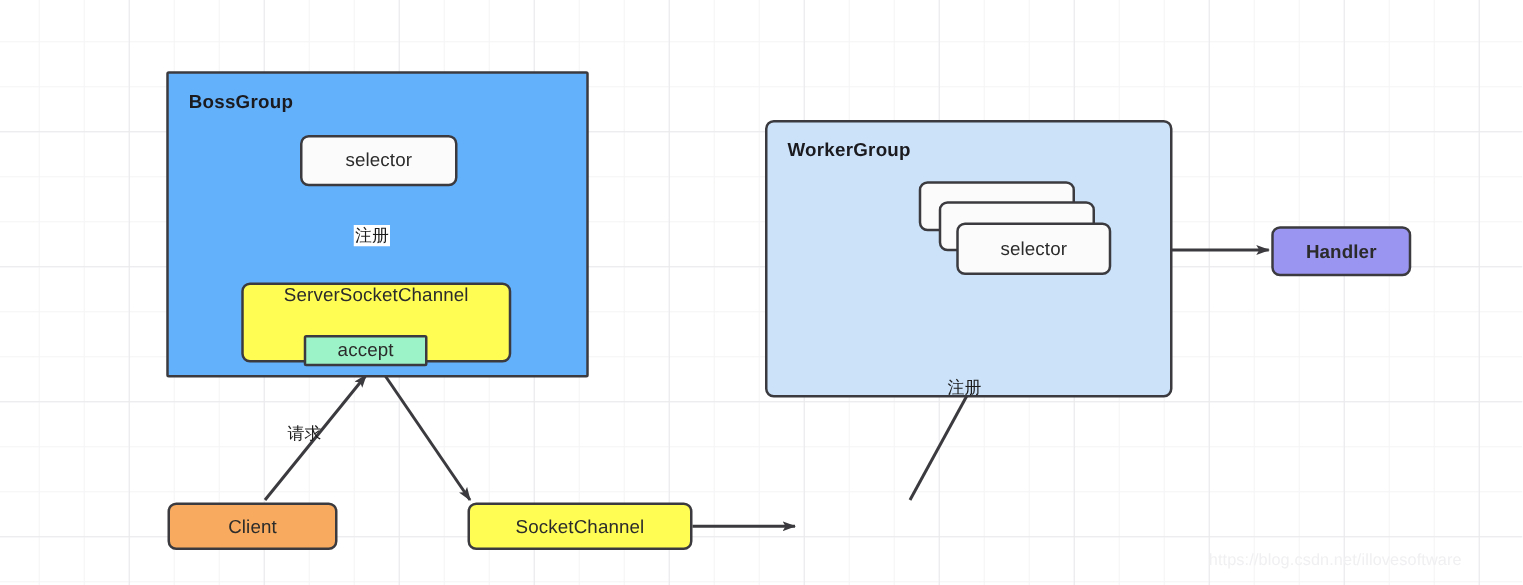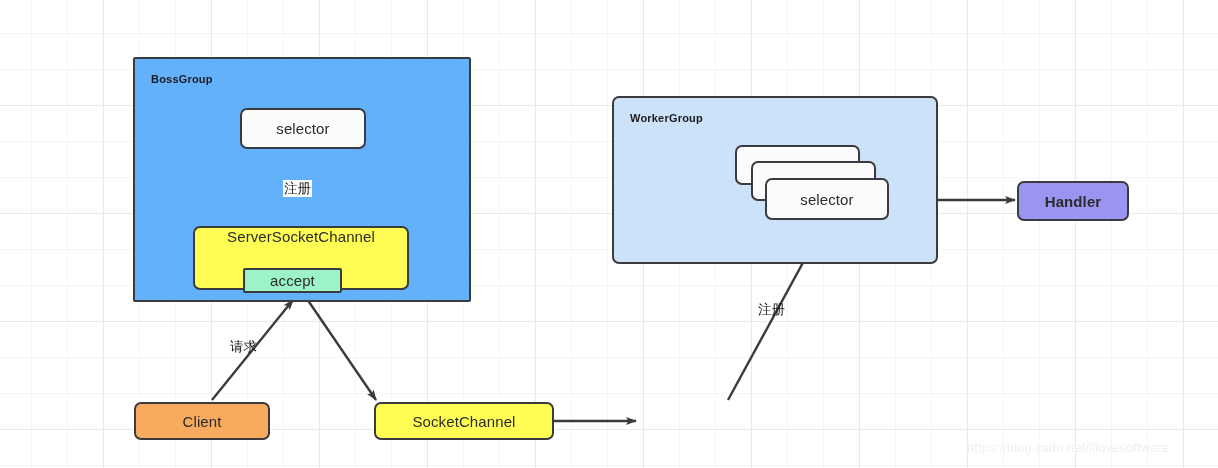--- a/index.html
+++ b/index.html
@@ -55,31 +55,31 @@
     height: 245px;
     background: #64b1fb;
     border-radius: 2px;
     border: 2px solid #3b3b3f;
     display: block;
   }
   .group-worker {
     left: 612px;
     top: 96px;
     width: 326px;
-    height: 168px;
+    height: 222px;
     background: #cbe2f9;
     border-radius: 7px;
     border: 2px solid #3b3b3f;
     display: block;
   }
   .group-title {
     position: absolute;
     left: 16px;
     top: 14px;
-    font-size: 11px;
+    font-size: 15px;
     font-weight: bold;
     color: #1b1b1f;
     letter-spacing: .2px;
   }
 
   
   .n-selector-boss {
     left: 240px;
     top: 108px;
     width: 126px;

